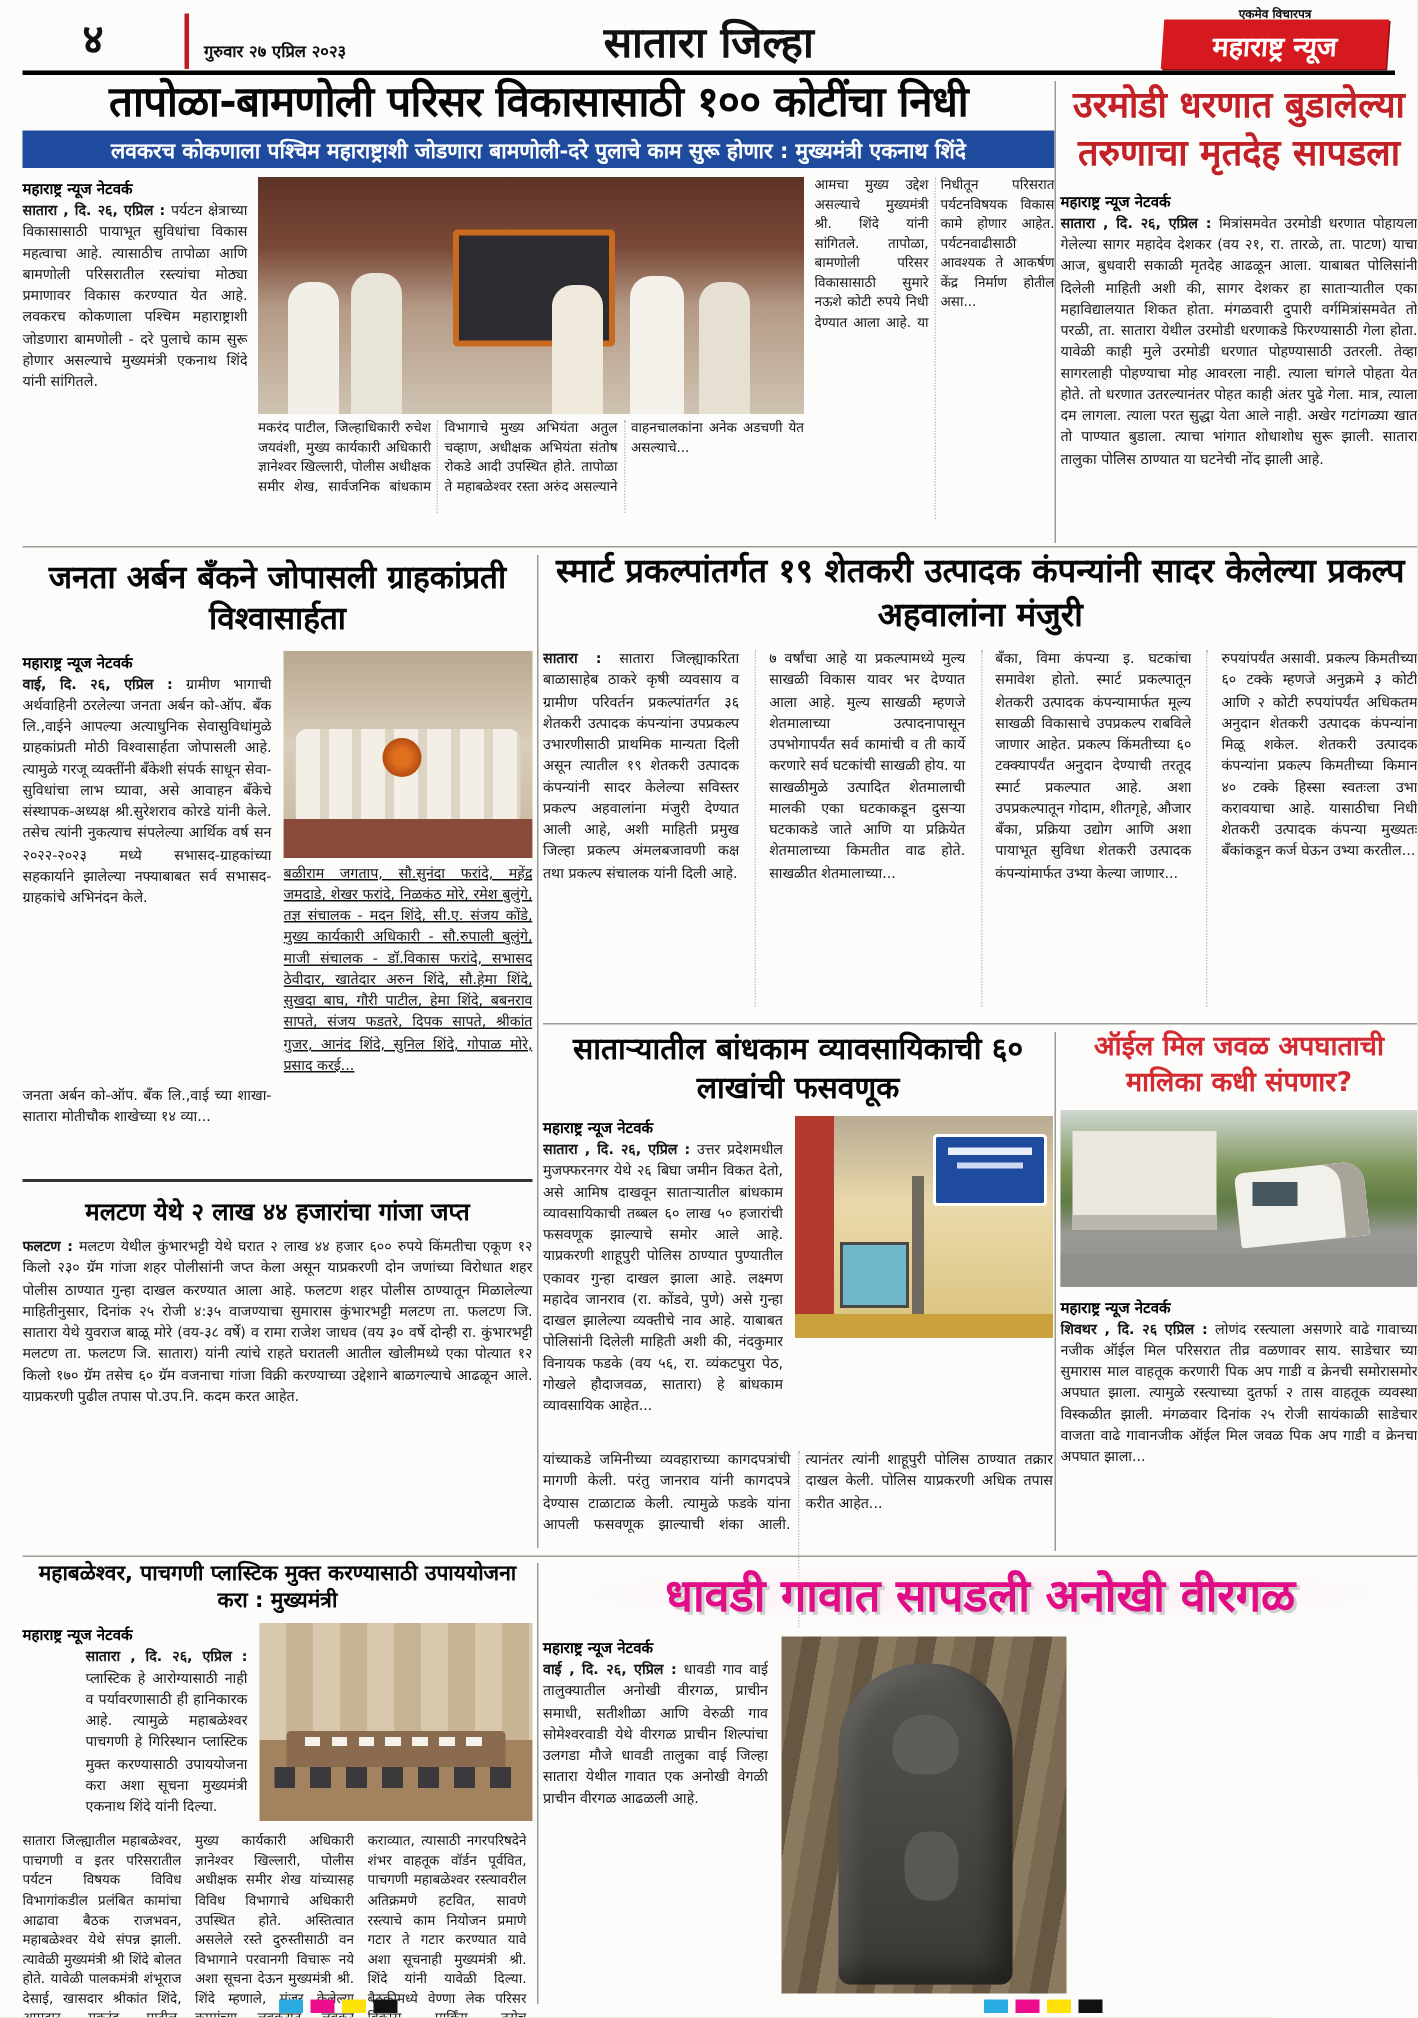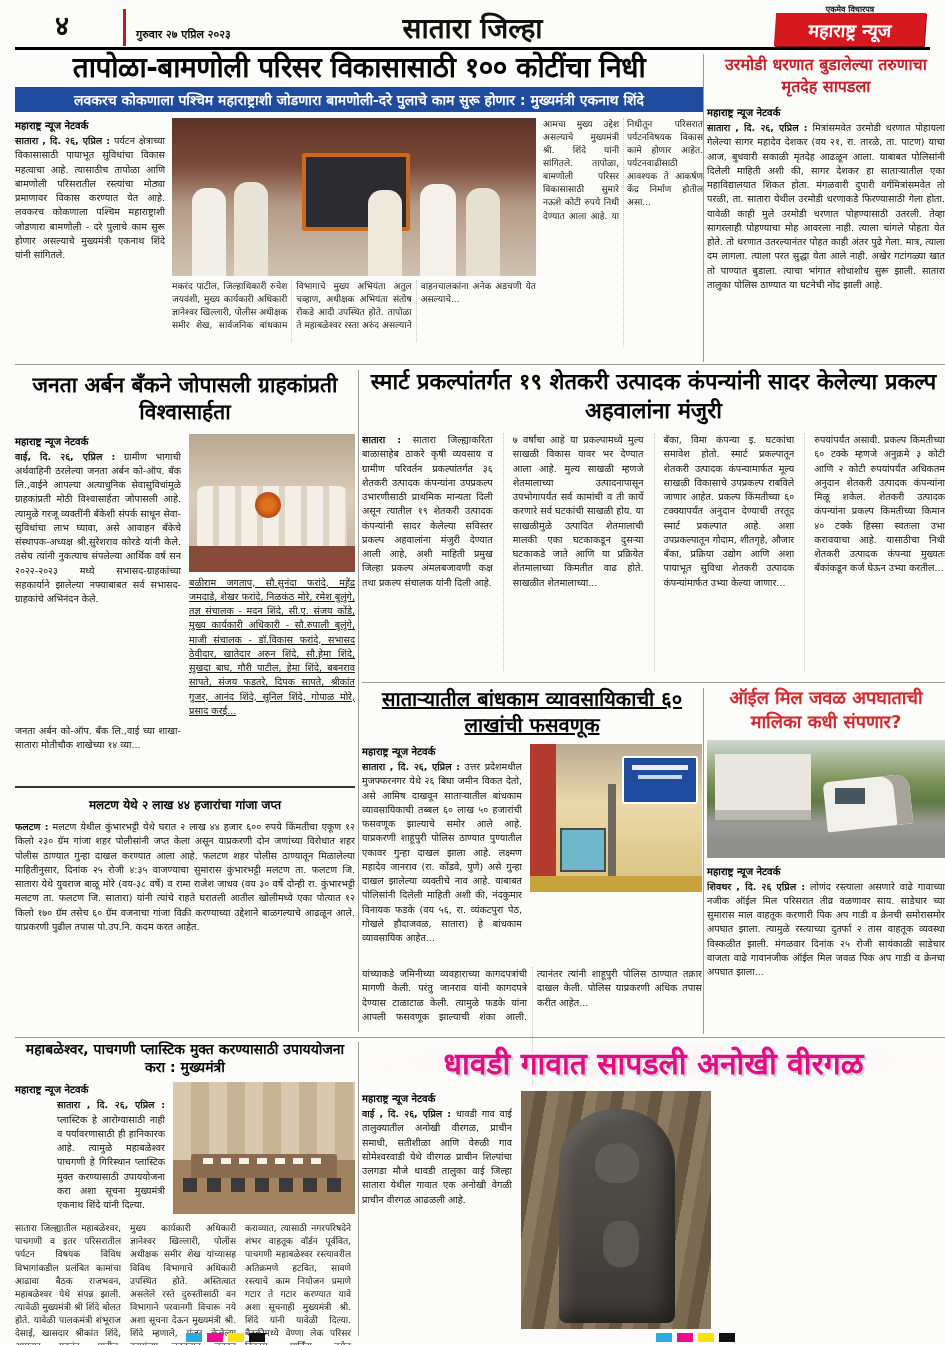--- a/index.html
+++ b/index.html
@@ -52,21 +52,21 @@
           <div class="abs" style="left:294px;top:70px;width:34px;height:88px;background:#e6e0d2;border-radius:14px 14px 0 0;"></div>
           <div class="abs" style="left:196px;top:72px;width:34px;height:86px;background:#efe9dc;border-radius:14px 14px 0 0;"></div>
         </div>
         <p class="body-sm" style="margin-top:4px;height:62px;column-count:3;column-gap:9px;column-rule:1px dotted #c5c5c0;">मकरंद पाटील, जिल्हाधिकारी रुचेश जयवंशी, मुख्य कार्यकारी अधिकारी ज्ञानेश्वर खिल्लारी, पोलीस अधीक्षक समीर शेख, सार्वजनिक बांधकाम विभागाचे मुख्य अभियंता अतुल चव्हाण, अधीक्षक अभियंता संतोष रोकडे आदी उपस्थित होते. तापोळा ते महाबळेश्वर रस्ता अरुंद असल्याने वाहनचालकांना अनेक अडचणी येत असल्याचे...</p>
       </div>
       <p class="body-sm" style="width:160px;height:228px;column-count:2;column-gap:8px;column-rule:1px dotted #c5c5c0;">आमचा मुख्य उद्देश असल्याचे मुख्यमंत्री श्री. शिंदे यांनी सांगितले. तापोळा, बामणोली परिसर विकासासाठी सुमारे नऊशे कोटी रुपये निधी देण्यात आला आहे. या निधीतून परिसरात पर्यटनविषयक विकास कामे होणार आहेत. पर्यटनवाढीसाठी आवश्यक ते आकर्षण केंद्र निर्माण होतील असा...</p>
     </div>
   </div>
 
   <div class="abs" style="left:707px;top:54px;width:238px;height:310px;">
-    <div class="hl-red" style="font-size:16px;line-height:1.35;">उरमोडी धरणात बुडालेल्या तरुणाचा मृतदेह सापडला</div>
+    <div class="hl-red" style="font-size:24px;line-height:1.35;">उरमोडी धरणात बुडालेल्या तरुणाचा मृतदेह सापडला</div>
     <div class="byline" style="margin-top:8px;">महाराष्ट्र न्यूज नेटवर्क</div>
     <p class="body-txt" style="height:215px;">
       <span class="dl">सातारा , दि. २६, एप्रिल :</span>
       <span>मित्रांसमवेत उरमोडी धरणात पोहायला गेलेल्या सागर महादेव देशकर (वय २१, रा. तारळे, ता. पाटण) याचा आज, बुधवारी सकाळी मृतदेह आढळून आला. याबाबत पोलिसांनी दिलेली माहिती अशी की, सागर देशकर हा साताऱ्यातील एका महाविद्यालयात शिकत होता. मंगळवारी दुपारी वर्गमित्रांसमवेत तो परळी, ता. सातारा येथील उरमोडी धरणाकडे फिरण्यासाठी गेला होता. यावेळी काही मुले उरमोडी धरणात पोहण्यासाठी उतरली. तेव्हा सागरलाही पोहण्याचा मोह आवरला नाही. त्याला चांगले पोहता येत होते. तो धरणात उतरल्यानंतर पोहत काही अंतर पुढे गेला. मात्र, त्याला दम लागला. त्याला परत सुद्धा येता आले नाही. अखेर गटांगळ्या खात तो पाण्यात बुडाला. त्याचा भांगात शोधाशोध सुरू झाली. सातारा तालुका पोलिस ठाण्यात या घटनेची नोंद झाली आहे.</span>
     </p>
   </div>
 
   <div class="abs" style="left:15px;top:372px;width:340px;height:406px;">
     <div class="hl" style="font-size:21px;line-height:1.3;">जनता अर्बन बँकने जोपासली ग्राहकांप्रती विश्वासार्हता</div>
     <div class="flexrow" style="margin-top:7px;gap:8px;">
@@ -83,21 +83,21 @@
           <div class="abs" style="left:8px;top:52px;width:150px;height:60px;background:repeating-linear-gradient(90deg,#f3efe6 0 16px,#ddd5c4 16px 22px);border-radius:8px 8px 0 0;"></div>
           <div class="abs" style="left:66px;top:58px;width:26px;height:26px;background:radial-gradient(circle,#e0701e 30%,#b44d12 70%);border-radius:50%;"></div>
           <div class="abs" style="left:0;top:112px;width:166px;height:26px;background:#8a4a3a;"></div>
         </div>
         <p class="body-txt" style="margin-top:4px;height:220px;">बळीराम जगताप, सौ.सुनंदा फरांदे, महेंद्र जमदाडे, शेखर फरांदे, निळकंठ मोरे, रमेश बुलुंगे, तज्ञ संचालक - मदन शिंदे, सी.ए. संजय कोंडे, मुख्य कार्यकारी अधिकारी - सौ.रुपाली बुलुंगे, माजी संचालक - डॉ.विकास फरांदे, सभासद ठेवीदार, खातेदार अरुन शिंदे, सौ.हेमा शिंदे, सुखदा बाघ, गौरी पाटील, हेमा शिंदे, बबनराव सापते, संजय फडतरे, दिपक सापते, श्रीकांत गुजर, आनंद शिंदे, सुनिल शिंदे, गोपाळ मोरे, प्रसाद करई...</p>
       </div>
     </div>
   </div>
 
   <div class="abs" style="left:15px;top:786px;width:340px;height:246px;border-top:2px solid #333;padding-top:8px;box-sizing:border-box;">
-    <div class="hl" style="font-size:12px;">मलटण येथे २ लाख ४४ हजारांचा गांजा जप्त</div>
+    <div class="hl" style="font-size:16px;">मलटण येथे २ लाख ४४ हजारांचा गांजा जप्त</div>
     <p class="body-txt" style="margin-top:7px;height:200px;">
       <span class="dl">फलटण :</span>
       <span>मलटण येथील कुंभारभट्टी येथे घरात २ लाख ४४ हजार ६०० रुपये किंमतीचा एकूण १२ किलो २३० ग्रॅम गांजा शहर पोलीसांनी जप्त केला असून याप्रकरणी दोन जणांच्या विरोधात शहर पोलीस ठाण्यात गुन्हा दाखल करण्यात आला आहे. फलटण शहर पोलीस ठाण्यातून मिळालेल्या माहितीनुसार, दिनांक २५ रोजी ४:३५ वाजण्याचा सुमारास कुंभारभट्टी मलटण ता. फलटण जि. सातारा येथे युवराज बाळू मोरे (वय-३८ वर्षे) व रामा राजेश जाधव (वय ३० वर्षे दोन्ही रा. कुंभारभट्टी मलटण ता. फलटण जि. सातारा) यांनी त्यांचे राहते घरातली आतील खोलीमध्ये एका पोत्यात १२ किलो १७० ग्रॅम तसेच ६० ग्रॅम वजनाचा गांजा विक्री करण्याच्या उद्देशाने बाळगल्याचे आढळून आले. याप्रकरणी पुढील तपास पो.उप.नि. कदम करत आहेत.</span>
     </p>
   </div>
 
   <div class="abs" style="left:15px;top:1040px;width:340px;height:298px;">
     <div class="hl" style="font-size:14px;line-height:1.3;">महाबळेश्वर, पाचगणी प्लास्टिक मुक्त करण्यासाठी उपाययोजना करा : मुख्यमंत्री</div>
     <div class="flexrow" style="margin-top:6px;gap:8px;">
       <div style="width:150px;">
@@ -128,21 +128,21 @@
         <span class="dl">सातारा :</span>
         <span>सातारा जिल्ह्याकरिता बाळासाहेब ठाकरे कृषी व्यवसाय व ग्रामीण परिवर्तन प्रकल्पांतर्गत ३६ शेतकरी उत्पादक कंपन्यांना उपप्रकल्प उभारणीसाठी प्राथमिक मान्यता दिली असून त्यातील १९ शेतकरी उत्पादक कंपन्यांनी सादर केलेल्या सविस्तर प्रकल्प अहवालांना मंजुरी देण्यात आली आहे, अशी माहिती प्रमुख जिल्हा प्रकल्प अंमलबजावणी कक्ष तथा प्रकल्प संचालक यांनी दिली आहे.</span>
       </p>
       <p class="body-txt" style="width:136px;height:238px;border-left:1px dotted #c5c5c0;padding-left:9px;">७ वर्षांचा आहे या प्रकल्पामध्ये मुल्य साखळी विकास यावर भर देण्यात आला आहे. मुल्य साखळी म्हणजे शेतमालाच्या उत्पादनापासून उपभोगापर्यंत सर्व कामांची व ती कार्ये करणारे सर्व घटकांची साखळी होय. या साखळीमुळे उत्पादित शेतमालाची मालकी एका घटकाकडून दुसऱ्या घटकाकडे जाते आणि या प्रक्रियेत शेतमालाच्या किमतीत वाढ होते. साखळीत शेतमालाच्या...</p>
       <p class="body-txt" style="width:136px;height:238px;border-left:1px dotted #c5c5c0;padding-left:9px;">बँका, विमा कंपन्या इ. घटकांचा समावेश होतो. स्मार्ट प्रकल्पातून शेतकरी उत्पादक कंपन्यामार्फत मूल्य साखळी विकासाचे उपप्रकल्प राबविले जाणार आहेत. प्रकल्प किंमतीच्या ६० टक्क्यापर्यंत अनुदान देण्याची तरतूद स्मार्ट प्रकल्पात आहे. अशा उपप्रकल्पातून गोदाम, शीतगृहे, औजार बँका, प्रक्रिया उद्योग आणि अशा पायाभूत सुविधा शेतकरी उत्पादक कंपन्यांमार्फत उभ्या केल्या जाणार...</p>
       <p class="body-txt" style="width:136px;height:238px;border-left:1px dotted #c5c5c0;padding-left:9px;">रुपयांपर्यंत असावी. प्रकल्प किमतीच्या ६० टक्के म्हणजे अनुक्रमे ३ कोटी आणि २ कोटी रुपयांपर्यंत अधिकतम अनुदान शेतकरी उत्पादक कंपन्यांना मिळू शकेल. शेतकरी उत्पादक कंपन्यांना प्रकल्प किमतीच्या किमान ४० टक्के हिस्सा स्वतःला उभा करावयाचा आहे. यासाठीचा निधी शेतकरी उत्पादक कंपन्या मुख्यतः बँकांकडून कर्ज घेऊन उभ्या करतील...</p>
     </div>
   </div>
 
   <div class="abs" style="left:362px;top:686px;width:340px;height:348px;">
-    <div class="hl" style="font-size:20px;line-height:1.3;text-decoration:underline;">साताऱ्यातील बांधकाम व्यावसायिकाची ६० लाखांची फसवणूक</div>
+    <div class="hl" style="font-size:20px;line-height:1.3;">साताऱ्यातील बांधकाम व्यावसायिकाची ६० लाखांची फसवणूक</div>
     <div class="flexrow" style="margin-top:6px;gap:8px;">
       <div style="width:160px;">
         <div class="byline">महाराष्ट्र न्यूज नेटवर्क</div>
         <p class="body-txt" style="height:186px;">
           <span class="dl">सातारा , दि. २६, एप्रिल :</span>
           <span>उत्तर प्रदेशमधील मुजफ्फरनगर येथे २६ बिघा जमीन विकत देतो, असे आमिष दाखवून साताऱ्यातील बांधकाम व्यावसायिकाची तब्बल ६० लाख ५० हजारांची फसवणूक झाल्याचे समोर आले आहे. याप्रकरणी शाहूपुरी पोलिस ठाण्यात पुण्यातील एकावर गुन्हा दाखल झाला आहे. लक्ष्मण महादेव जानराव (रा. कोंडवे, पुणे) असे गुन्हा दाखल झालेल्या व्यक्तीचे नाव आहे. याबाबत पोलिसांनी दिलेली माहिती अशी की, नंदकुमार विनायक फडके (वय ५६, रा. व्यंकटपुरा पेठ, गोखले हौदाजवळ, सातारा) हे बांधकाम व्यावसायिक आहेत...</span>
         </p>
       </div>
       <div class="photo" style="width:172px;height:148px;background:linear-gradient(180deg,#b9ab93 0%,#ead9ab 40%,#d9c27c 100%);">
         <div class="abs" style="left:0;top:0;width:26px;height:148px;background:#b33a2e;"></div>

